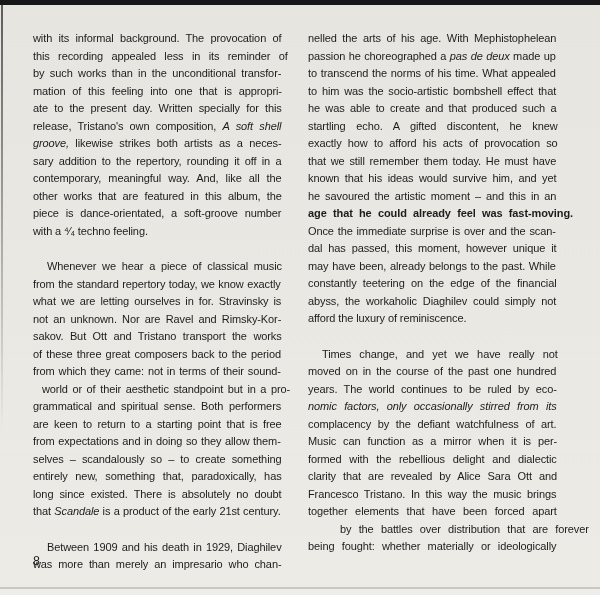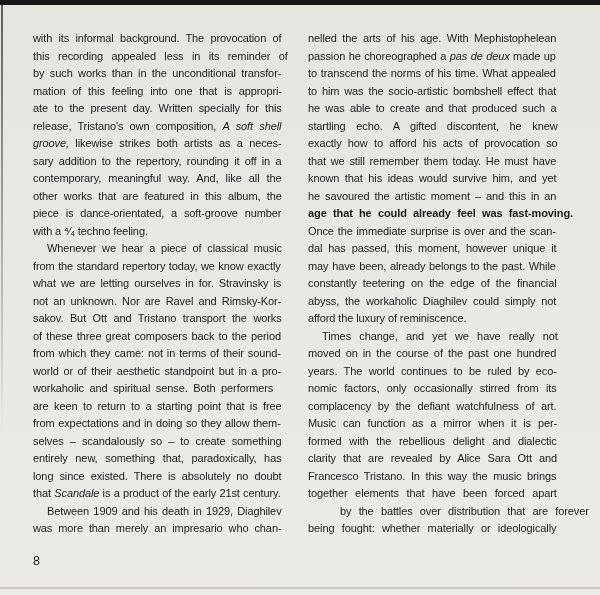--- a/index.html
+++ b/index.html
@@ -31,21 +31,21 @@
     display: flex; gap: 16px;
     color: var(--text, #1d1d1d);
   }
   .col {
     width: 259px;
     font-size: 11px;
     line-height: 17.5px;
     letter-spacing: -0.1px;
   }
   .line { white-space: nowrap; }
-  .line.indent { padding-left: 14px; }
+  .line.indent { padding-left: 14px; margin-top: 18px; }
   .it { font-style: italic; }
   .page-number {
     position: absolute; left: 33px; top: 554px;
     font-size: 12.5px; color: var(--text, #1d1d1d);
   }
 </style>
 </head>
 <body>
 
 <div class="page">
@@ -66,22 +66,22 @@
         <div class="line"><span class="ls" style="word-spacing: 3.33008px;"><span>other works that are featured in this album, the</span></span></div>
         <div class="line"><span class="ls" style="word-spacing: 3.9px;"><span>piece is dance-orientated, a soft-groove number</span></span></div>
         <div class="line end"><span class="ls"><span>with a ⁴⁄₄ techno feeling.</span></span></div>
         <div class="line indent"><span class="ls" style="word-spacing: 2.83259px;"><span>Whenever we hear a piece of classical music</span></span></div>
         <div class="line"><span class="ls" style="word-spacing: 0.580357px;"><span>from the standard repertory today, we know exactly</span></span></div>
         <div class="line"><span class="ls" style="word-spacing: 2.0918px;"><span>what we are letting ourselves in for. Stravinsky is</span></span></div>
         <div class="line"><span class="ls" style="word-spacing: 2.3058px;"><span>not an unknown. Nor are Ravel and Rimsky-Kor-</span></span></div>
         <div class="line"><span class="ls" style="word-spacing: 3.55134px;"><span>sakov. But Ott and Tristano transport the works</span></span></div>
         <div class="line"><span class="ls" style="word-spacing: 1.26367px;"><span>of these three great composers back to the period</span></span></div>
         <div class="line"><span class="ls" style="word-spacing: 0.996528px;"><span>from which they came: not in terms of their sound-</span></span></div>
-        <div class="line"><span class="ls" style="word-spacing: 1.65451px;"><span>world or of their aesthetic standpoint but in a pro-</span></span></div>
-        <div class="line"><span class="ls" style="word-spacing: 2.64688px;"><span>workaholic and spiritual sense. Both performers</span></span></div>
+        <div class="line"><span class="ls" style="word-spacing: 1.65451px; margin-left: 9px;"><span>world or of their aesthetic standpoint but in a pro-</span></span></div>
+        <div class="line"><span class="ls" style="word-spacing: 2.64688px;"><span>grammatical and spiritual sense. Both performers</span></span></div>
         <div class="line"><span class="ls" style="word-spacing: 2.50156px;"><span>are keen to return to a starting point that is free</span></span></div>
         <div class="line"><span class="ls" style="word-spacing: 0.636719px;"><span>from expectations and in doing so they allow them-</span></span></div>
         <div class="line"><span class="ls" style="word-spacing: 3.22768px;"><span>selves – scandalously so – to create something</span></span></div>
         <div class="line"><span class="ls" style="word-spacing: 4.73125px;"><span>entirely new, something that, paradoxically, has</span></span></div>
         <div class="line"><span class="ls" style="word-spacing: 3.10268px;"><span>long since existed. There is absolutely no doubt</span></span></div>
         <div class="line"><span class="ls" style="word-spacing: 0.336806px;"><span>that </span><span class="it">Scandale</span><span> is a product of the early 21st century.</span></span></div>
         <div class="line indent"><span class="ls" style="word-spacing: 1.29911px;"><span>Between 1909 and his death in 1929, Diaghilev</span></span></div>
         <div class="line"><span class="ls" style="word-spacing: 3.02232px;"><span>was more than merely an impresario who chan-</span></span></div>
       </div>
     <div class="col" id="col-right">
@@ -98,21 +98,21 @@
         <div class="line"><span class="ls" style="word-spacing: 3.33259px; font-weight: bold;"><span>age that he could already feel was fast-moving.</span></span></div>
         <div class="line"><span class="ls" style="word-spacing: 0.867188px;"><span>Once the immediate surprise is over and the scan-</span></span></div>
         <div class="line"><span class="ls" style="word-spacing: 2.95312px;"><span>dal has passed, this moment, however unique it</span></span></div>
         <div class="line"><span class="ls" style="word-spacing: 0.703125px;"><span>may have been, already belongs to the past. While</span></span></div>
         <div class="line"><span class="ls" style="word-spacing: 3.26562px;"><span>constantly teetering on the edge of the financial</span></span></div>
         <div class="line"><span class="ls" style="word-spacing: 2.95052px;"><span>abyss, the workaholic Diaghilev could simply not</span></span></div>
         <div class="line end"><span class="ls"><span>afford the luxury of reminiscence.</span></span></div>
         <div class="line indent"><span class="ls" style="word-spacing: 5.3125px;"><span>Times change, and yet we have really not</span></span></div>
         <div class="line"><span class="ls" style="word-spacing: 2.15278px;"><span>moved on in the course of the past one hundred</span></span></div>
         <div class="line"><span class="ls" style="word-spacing: 3.49023px;"><span>years. The world continues to be ruled by eco-</span></span></div>
-        <div class="line"><span class="ls" style="word-spacing: 4.35677px;"><span>nomic factors, only occasionally stirred from its</span></span></div>
+        <div class="line"><span class="ls" style="word-spacing: 4.35677px; font-style: italic;"><span>nomic factors, only occasionally stirred from its</span></span></div>
         <div class="line"><span class="ls" style="word-spacing: 3.67708px;"><span>complacency by the defiant watchfulness of art.</span></span></div>
         <div class="line"><span class="ls" style="word-spacing: 3.93576px;"><span>Music can function as a mirror when it is per-</span></span></div>
         <div class="line"><span class="ls" style="word-spacing: 4.75781px;"><span>formed with the rebellious delight and dialectic</span></span></div>
         <div class="line"><span class="ls" style="word-spacing: 4.11719px;"><span>clarity that are revealed by Alice Sara Ott and</span></span></div>
         <div class="line"><span class="ls" style="word-spacing: 2.62277px;"><span>Francesco Tristano. In this way the music brings</span></span></div>
         <div class="line"><span class="ls" style="word-spacing: 4.59635px;"><span>together elements that have been forced apart</span></span></div>
         <div class="line"><span class="ls" style="word-spacing: 4.27679px; padding-left: 32px;"><span>by the battles over distribution that are forever</span></span></div>
         <div class="line"><span class="ls" style="word-spacing: 4.32188px;"><span>being fought: whether materially or ideologically</span></span></div>
       </div>
   </div>

